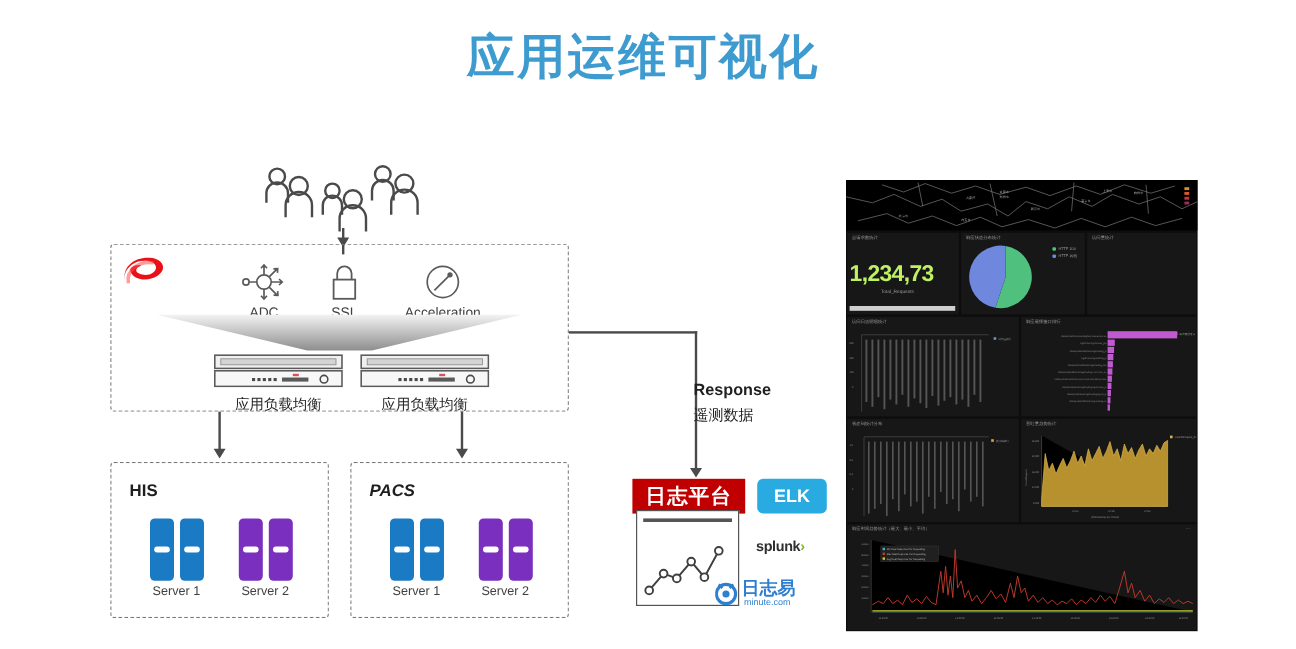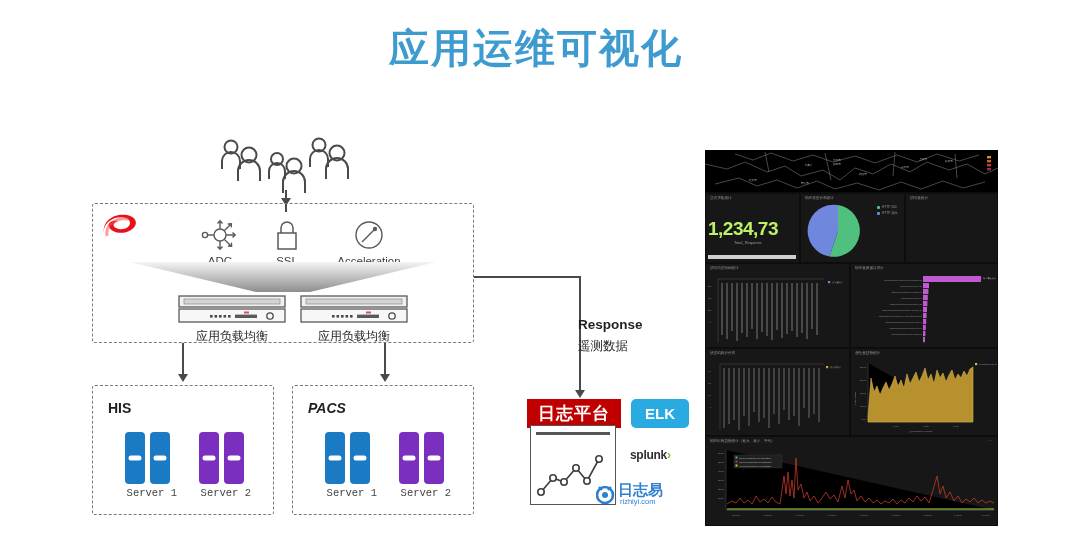--- a/index.html
+++ b/index.html
@@ -81,21 +81,21 @@
 
   
   #his-box{left:92px;top:385px;width:182px;height:130px;}
   #pacs-box{left:292px;top:385px;width:182px;height:130px;}
   .grp-title{
     position:absolute;font-size:14px;font-weight:bold;color:#1f1f1f;
   }
   #his-title{left:108px;top:400px;}
   #pacs-title{left:308px;top:400px;font-style:italic;}
 
-  .server{position:absolute;width:60px;text-align:right;font-family:Liberation Mono, monospace;}
+  .server{position:absolute;width:60px;text-align:center;}
   .server .pair{display:flex;gap:5px;justify-content:center;}
   .server .blade{
     width:20px;height:52px;border-radius:4px;position:relative;
   }
   .server .blade::after{
     content:"";position:absolute;left:50%;top:50%;
     transform:translate(-50%,-50%);
     width:13px;height:5px;border-radius:3px;background:#ffffff;
   }
   .server .cap{
@@ -377,21 +377,21 @@
     <span>splunk</span><span class="chev">›</span>
   </div>
 
   <div class="rizhiyi">
     <svg width="20" height="22" viewBox="0 0 20 22" style="position:absolute;left:0;top:1px;">
       <circle cx="9" cy="12" r="8" fill="none" stroke="#2f7fd0" stroke-width="2.6"></circle>
       <circle cx="9" cy="12" r="3" fill="#2f7fd0"></circle>
       <path d="M3 4 L6 7 M15 4 L12 7" stroke="#2f7fd0" stroke-width="2.2" fill="none"></path>
     </svg>
     <span class="zh">日志易</span>
-    <span class="en">rizhiyi.com</span>
+    <span class="en">minute.com</span>
   </div>
 
   <div id="dashboard">
 
     <div class="dmap">
       <svg width="293" height="42" viewBox="0 0 293 42">
         <g stroke="#8d8d8d" stroke-width=".6" fill="none" opacity=".85">
           <path d="M0 14 L22 19 L40 12 L62 22 L80 16 L96 26 L118 20 L135 30 L150 18 L168 24 L186 14 L205 22 L222 12 L244 20 L262 14 L280 24 L293 18"></path>
           <path d="M10 34 L34 28 L52 36 L72 30 L92 38 L112 31 L130 39 L152 33 L174 40 L196 32 L216 39 L238 31 L258 38 L280 32"></path>
           <path d="M30 4 L48 10 L66 3 L88 11 L108 5 L128 12 L150 6 L170 13 L192 5 L212 12 L232 4 L254 11 L274 5"></path>

